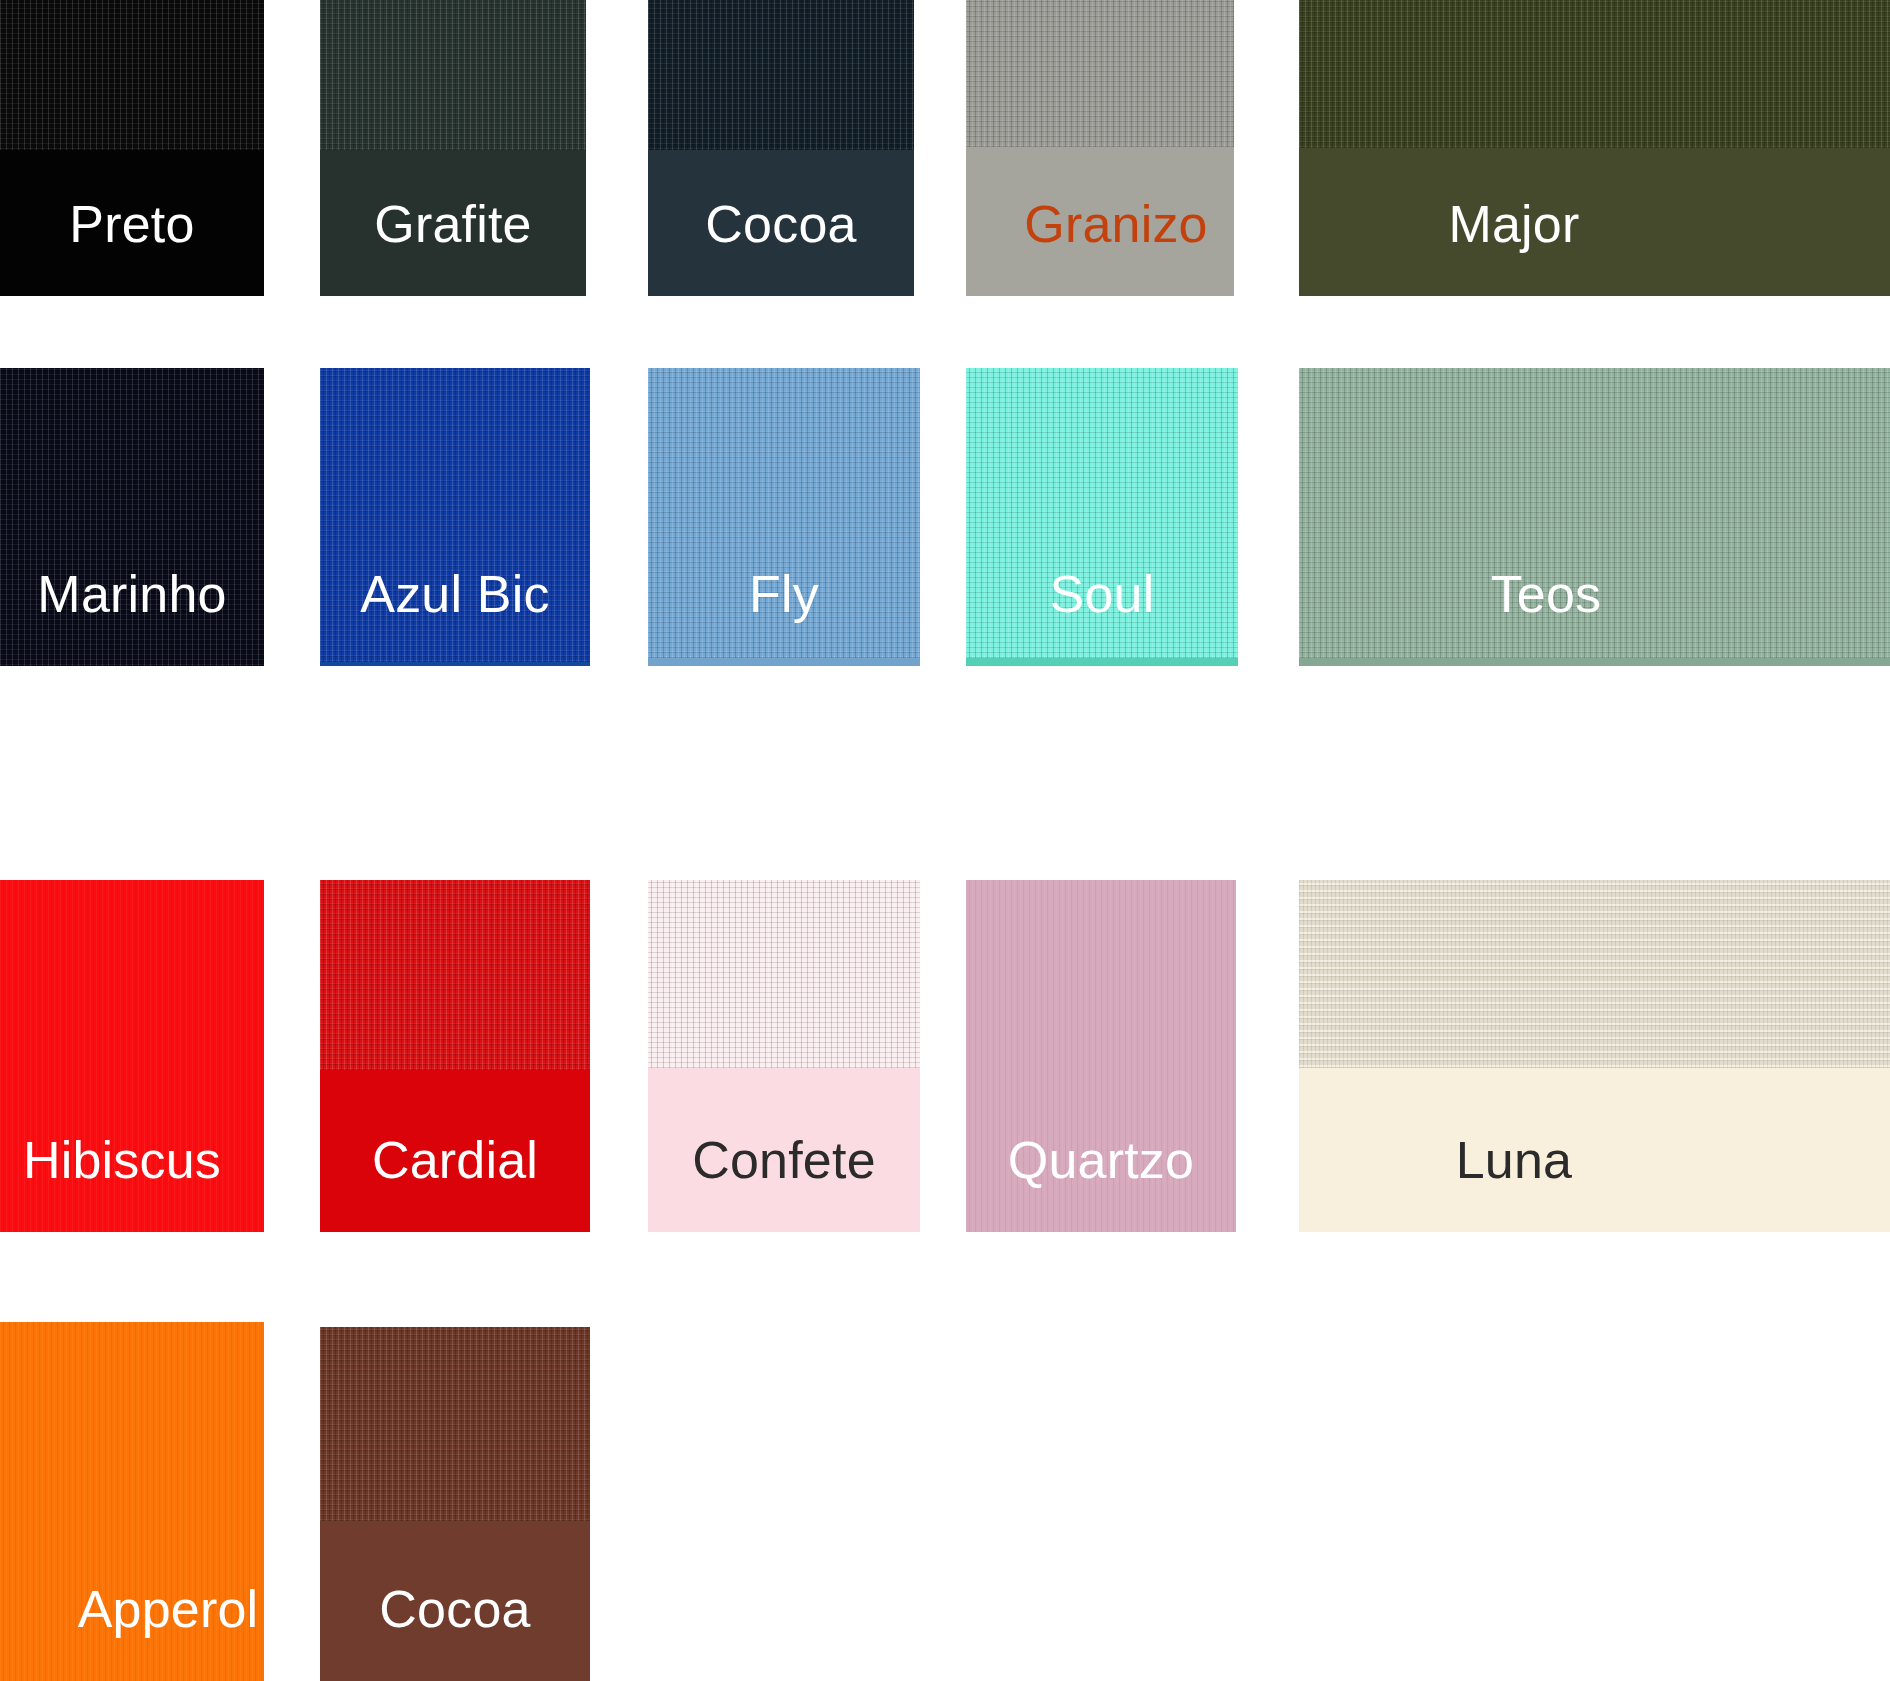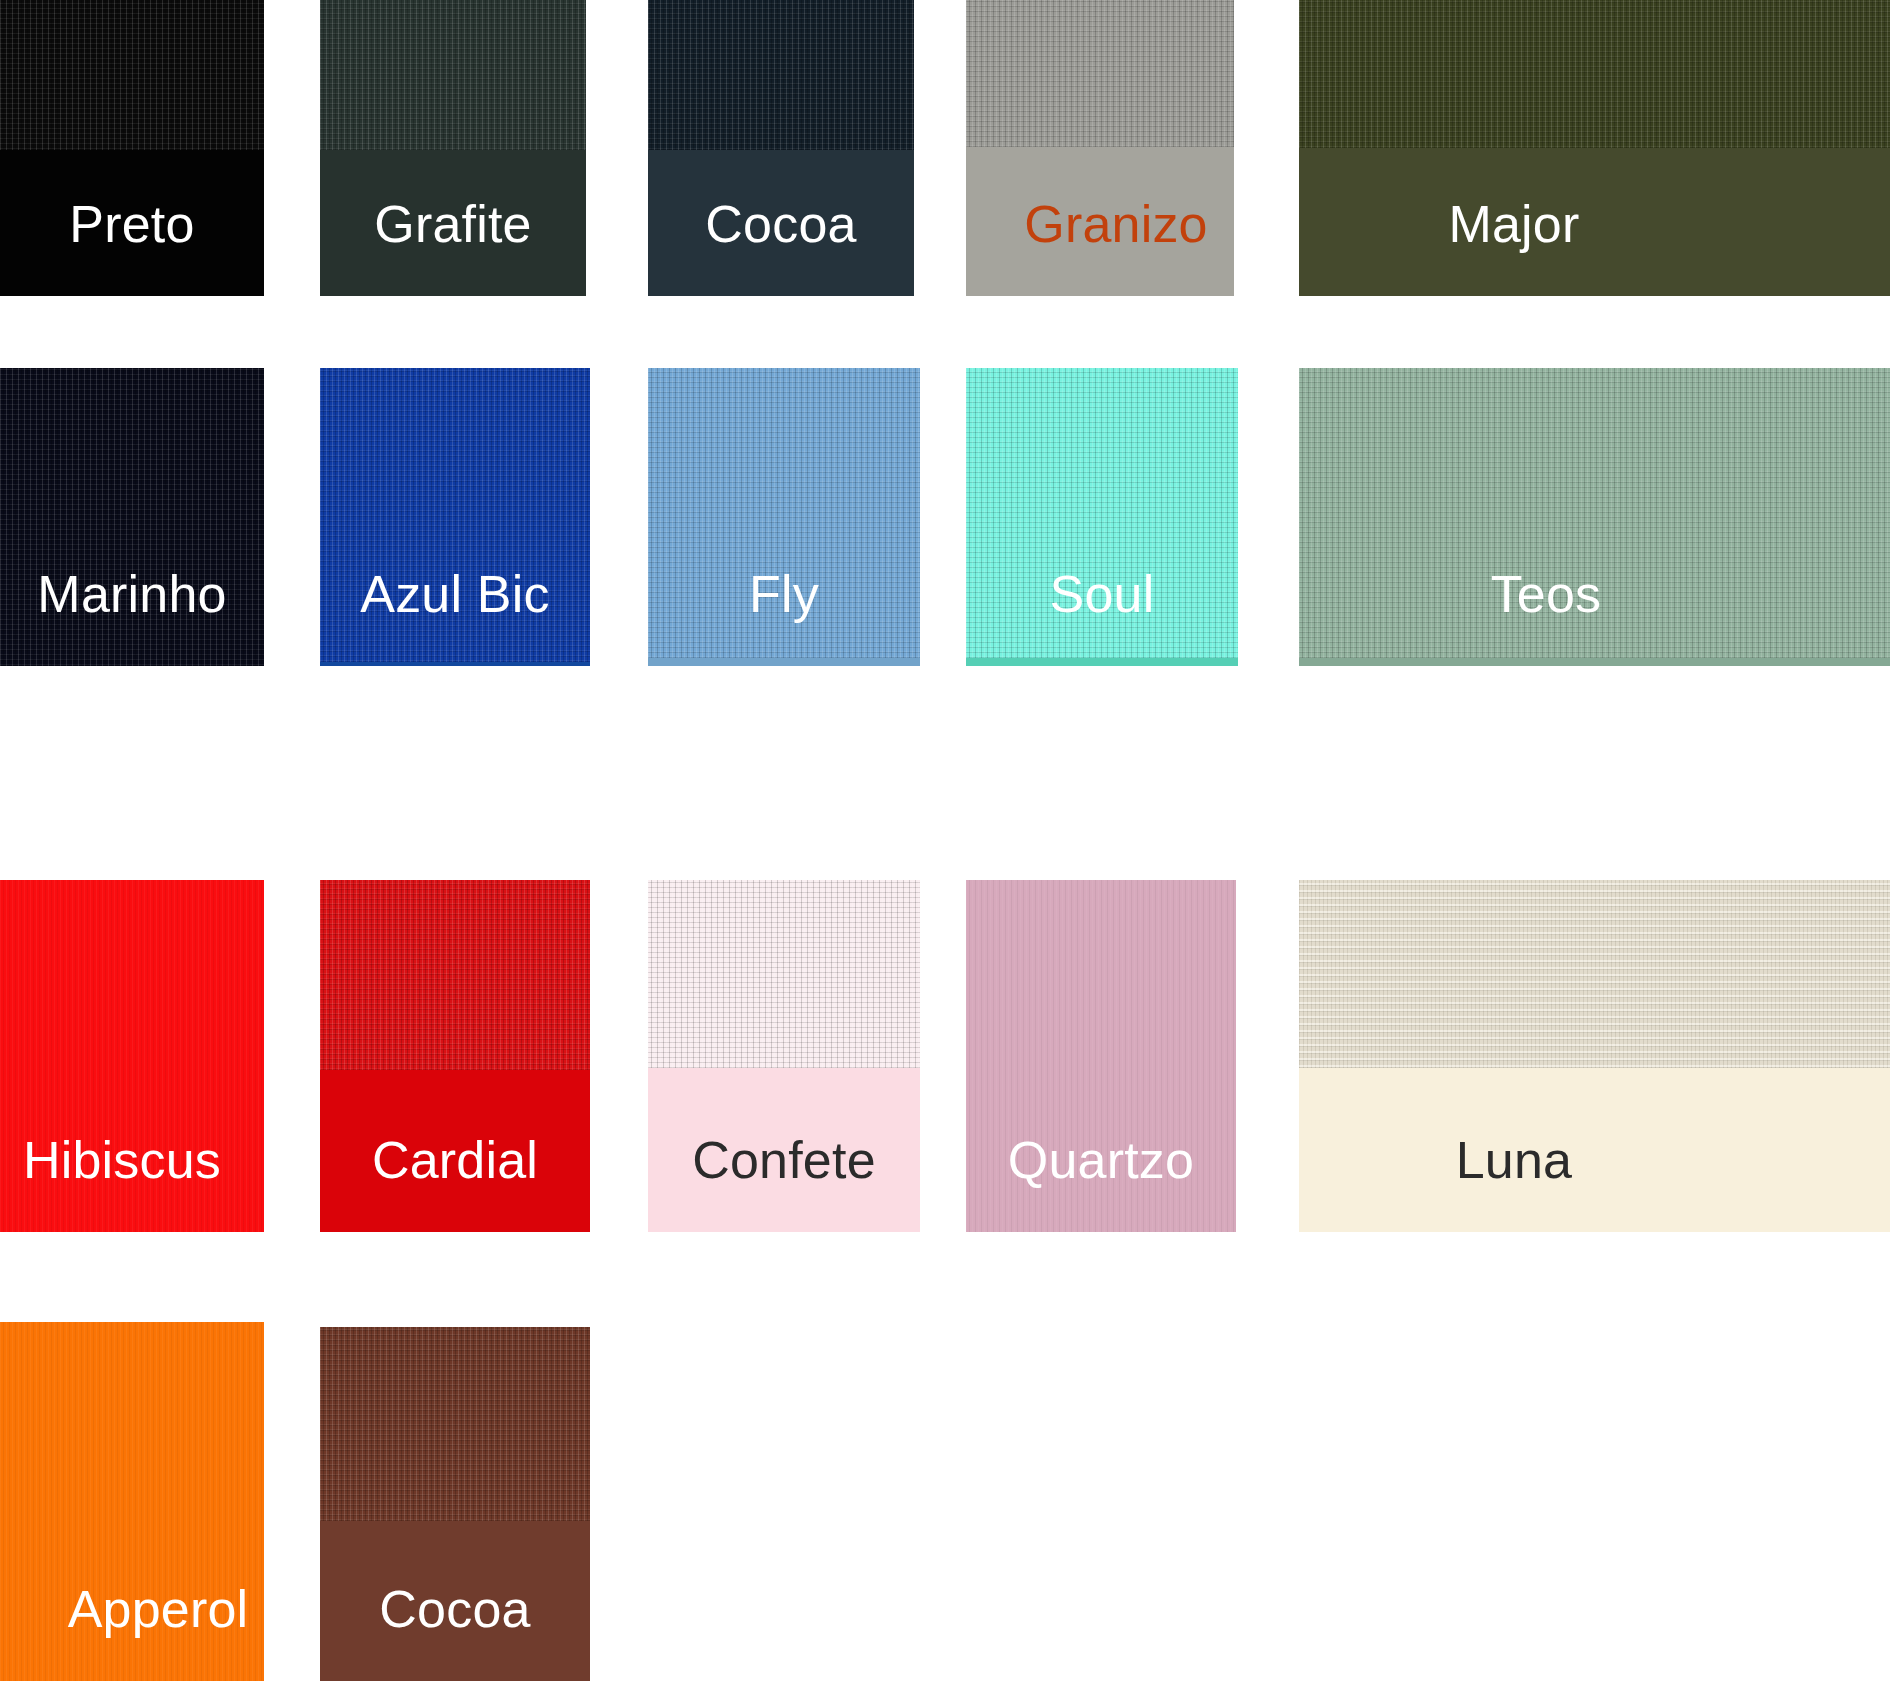--- a/index.html
+++ b/index.html
@@ -183,19 +183,19 @@
     <div class="swatch-label" style="left: 966px; width: 270px; top: 1134px; color: rgb(255, 255, 255);">Quartzo</div>
     <div class="swatch" style="left: 1299px; top: 880px; width: 591px; height: 352px; background: rgb(248, 240, 220);">
       <div class="swatch-texture rib-horizontal" style="height: 188px; background: rgb(233, 226, 208);"></div>
       <div class="swatch-solid" style="height: 164px; background: rgb(248, 240, 220);"></div>
     </div>
     <div class="swatch-label" style="left: 1299px; width: 430px; top: 1134px; color: rgb(43, 43, 43);">Luna</div>
     <div class="swatch" style="left: 0px; top: 1322px; width: 264px; height: 359px; background: rgb(251, 116, 5);">
       <div class="swatch-texture flat" style="height: 359px; background: rgb(251, 116, 5);"></div>
       <div class="swatch-solid" style="height: 0px; background: rgb(251, 116, 5);"></div>
     </div>
-    <div class="swatch-label" style="left: 0px; width: 316px; top: 1583px; color: rgb(255, 255, 255);">Apperol</div>
+    <div class="swatch-label" style="left: 0px; width: 316px; top: 1583px; color: rgb(255, 255, 255); padding-left: 10px;">Apperol</div>
     <div class="swatch" style="left: 320px; top: 1327px; width: 270px; height: 354px; background: rgb(112, 60, 45);">
       <div class="swatch-texture" style="height: 194px; background: rgb(109, 55, 39);"></div>
       <div class="swatch-solid" style="height: 160px; background: rgb(112, 60, 45);"></div>
     </div>
     <div class="swatch-label" style="left: 320px; width: 270px; top: 1583px; color: rgb(255, 255, 255);">Cocoa</div>
   </div>
 
 </body></html>

